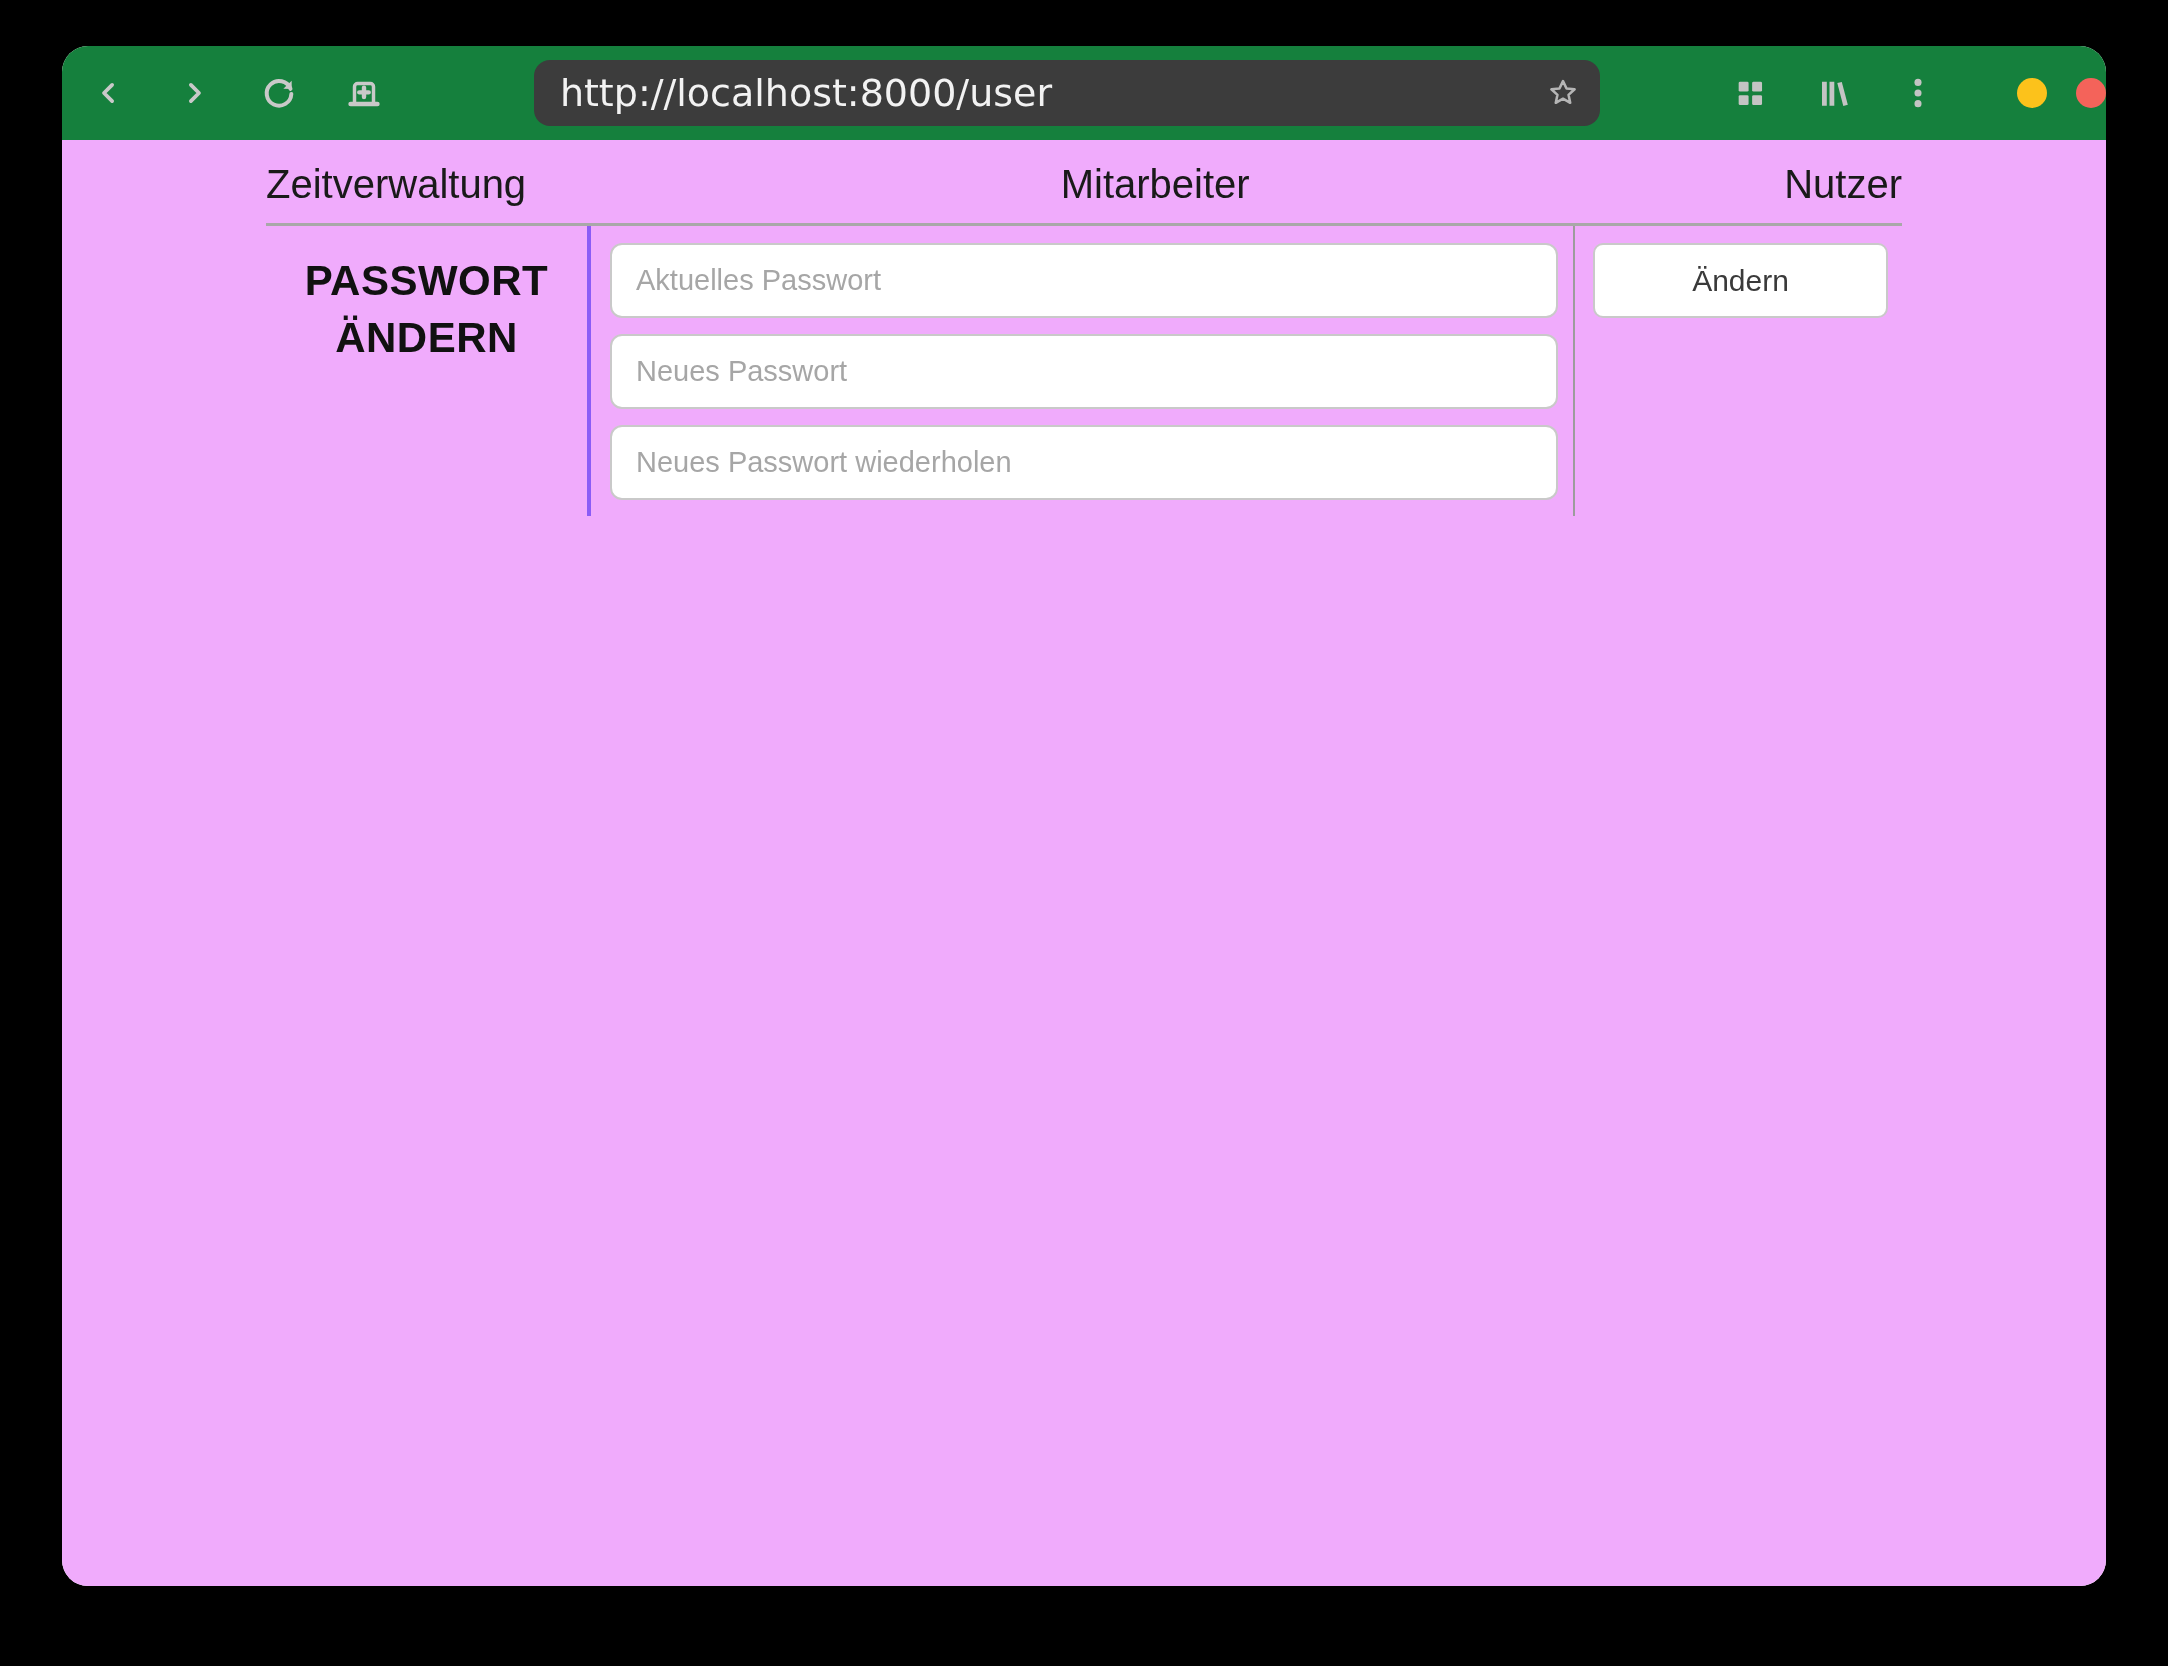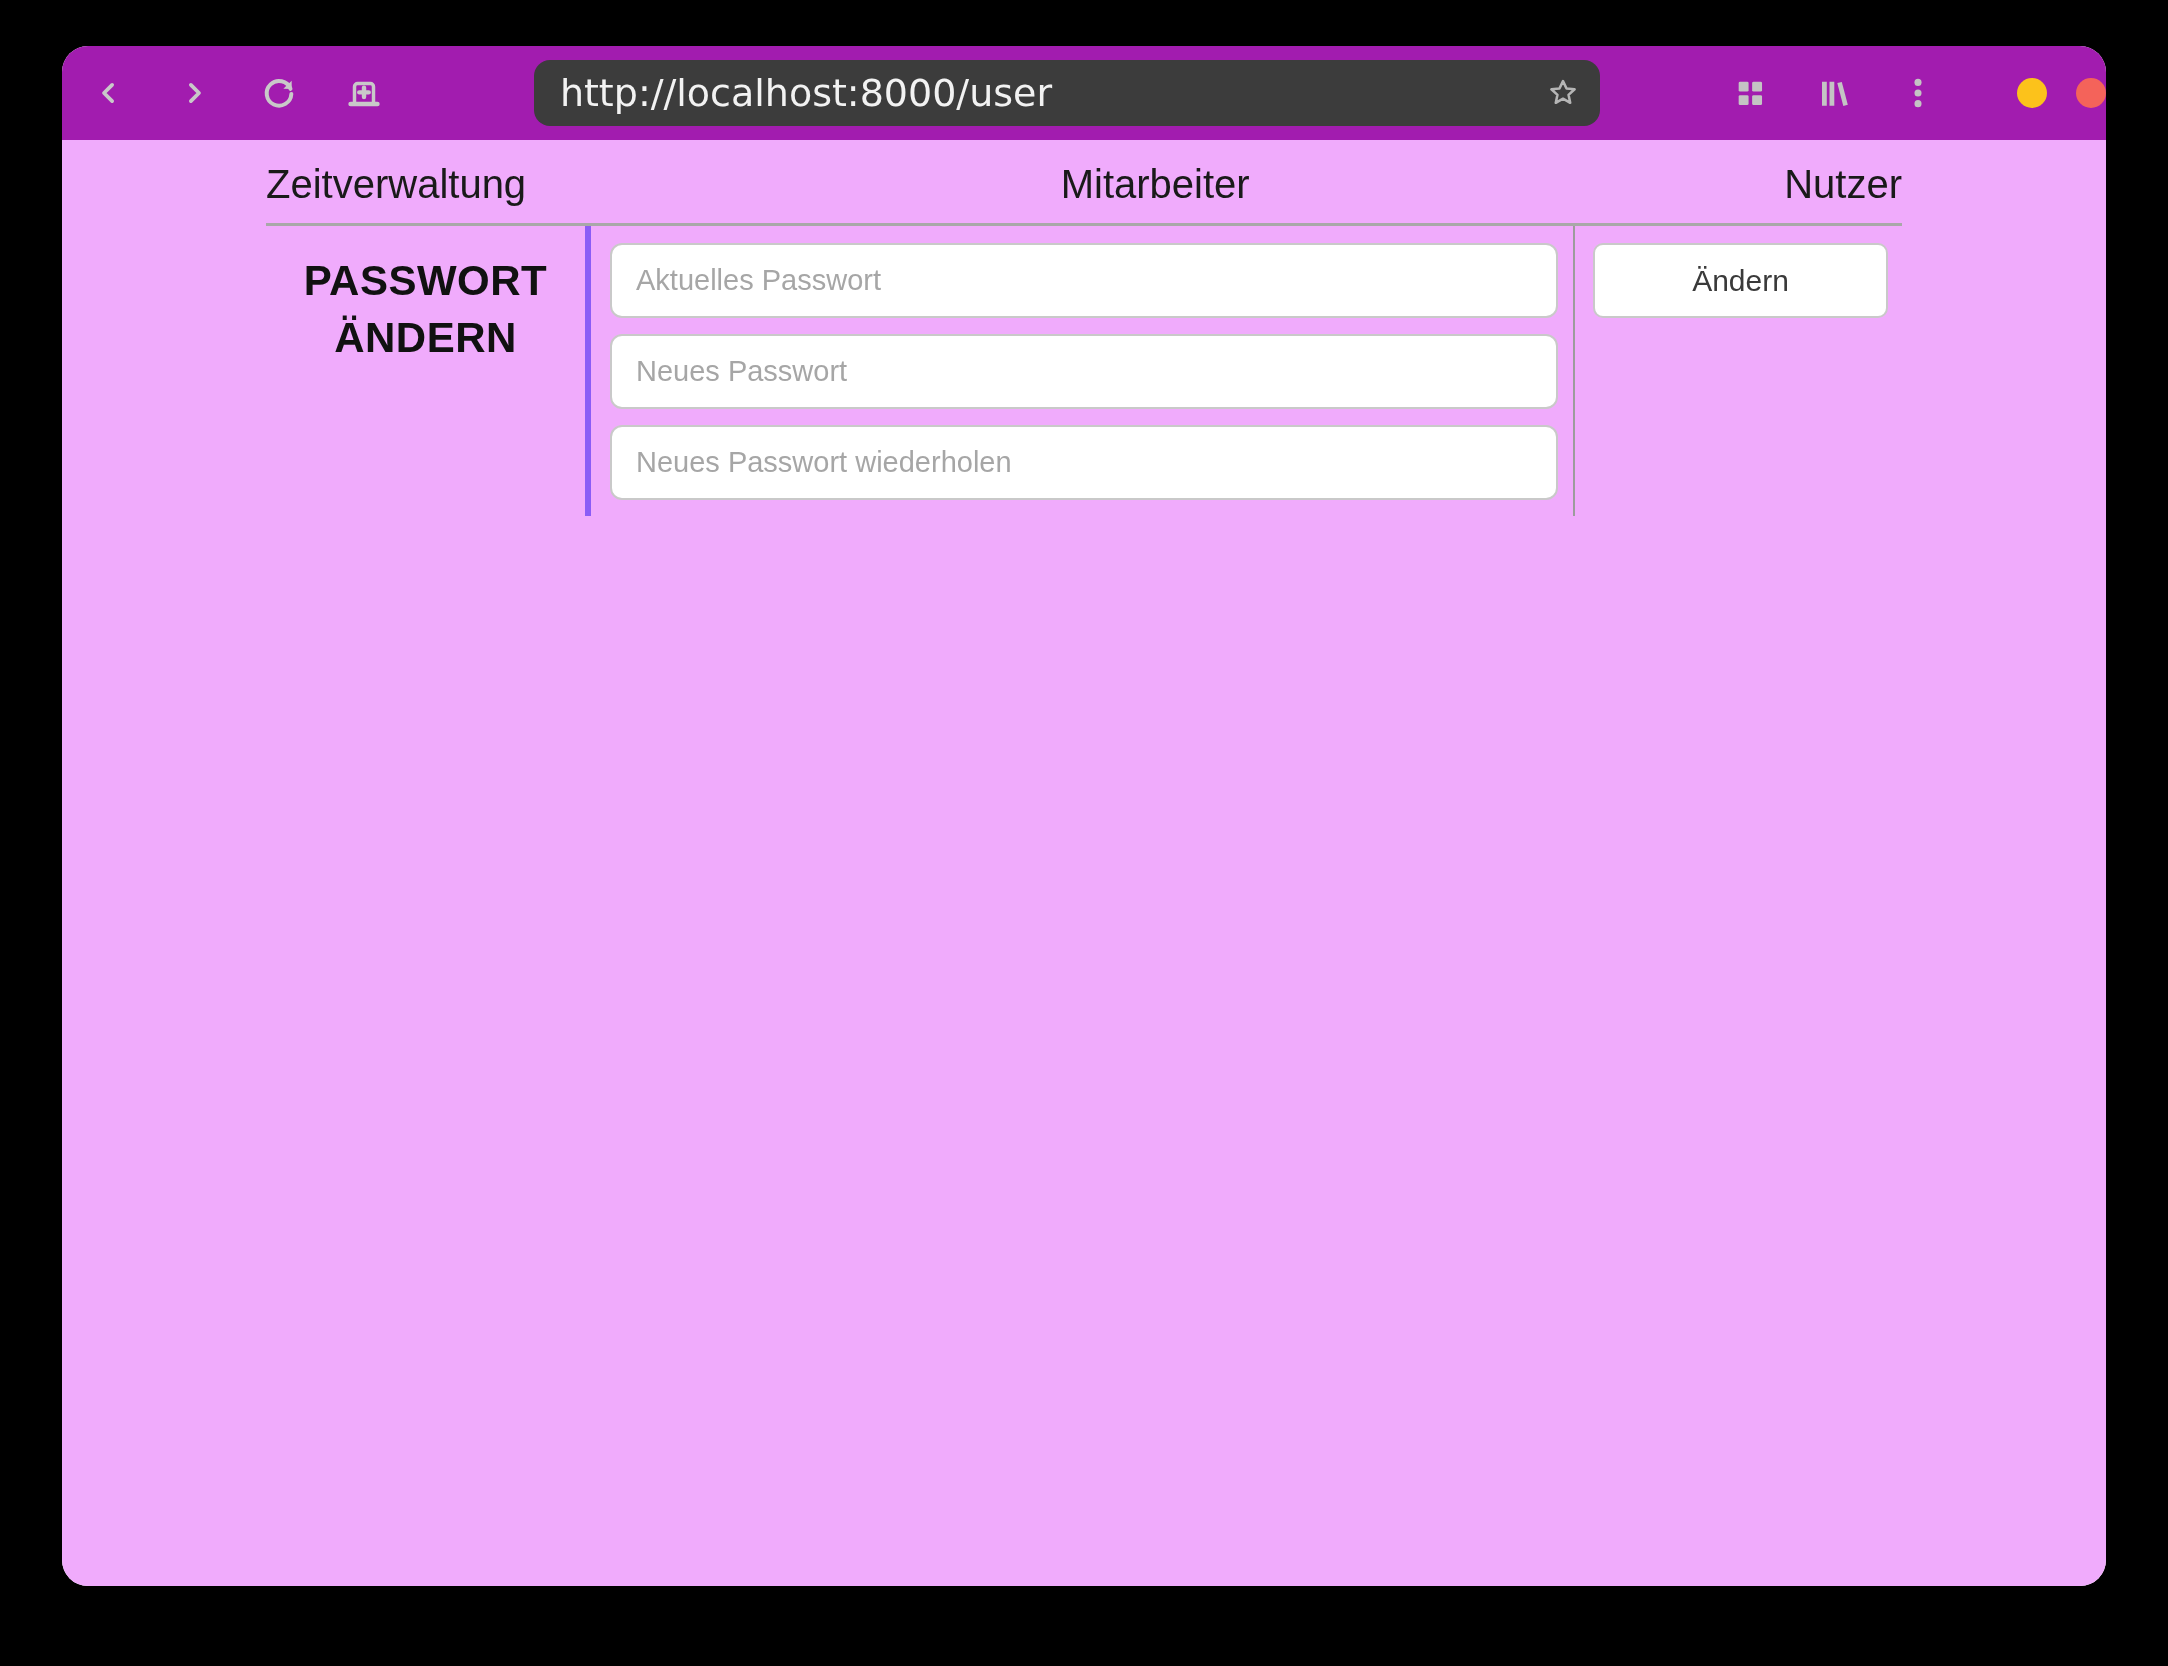--- a/index.html
+++ b/index.html
@@ -7,21 +7,21 @@
     width:2168px;height:1666px;background:#000;
     font-family:"Liberation Sans","DejaVu Sans",sans-serif;
     position:relative;overflow:hidden;
   }
   .window{
     position:absolute;left:62px;top:46px;width:2044px;height:1540px;
     background:#ffffff;border-radius:26px;overflow:hidden;
   }
   
   .toolbar{
-    height:94px;background:#a21caf;display:flex;align-items:center;
+    height:94px;background:#15803d;display:flex;align-items:center;
     padding:0 0 0 20px;box-sizing:border-box;
   }
   .tool-btn{
     width:56px;height:56px;display:flex;align-items:center;justify-content:center;
     background:transparent;border:none;padding:0;margin-right:30px;cursor:pointer;
   }
   .tool-btn svg{display:block;}
   .urlbar{
     margin-left:112px;width:1086px;height:66px;background:#3c3c3c;
     border-radius:16px;display:flex;align-items:center;position:relative;
@@ -49,21 +49,21 @@
     display:flex;justify-content:space-between;align-items:baseline;
     padding:22px 0 16px;border-bottom:3px solid #a8a8a8;
     font-size:40px;color:#1a1a1a;
   }
   .topnav .nav-item{cursor:pointer;white-space:nowrap;}
   .form-section{
     display:grid;grid-template-columns:325px 984px 327px;
     min-height:288px;box-sizing:border-box;
   }
   .col-head{
-    border-right:6px solid #8b5cf6;text-align:center;padding-top:26px;
+    border-right:4px solid #8b5cf6;text-align:center;padding-top:26px;
     box-sizing:border-box;
   }
   .col-head .headline{
     font-size:42px;font-weight:bold;color:#111;line-height:57px;letter-spacing:0.5px;
   }
   .col-fields{
     border-right:2px solid #9c9c9c;padding:17px 15px 0 19px;box-sizing:border-box;
   }
   .col-fields input{
     display:block;width:100%;height:75px;box-sizing:border-box;

